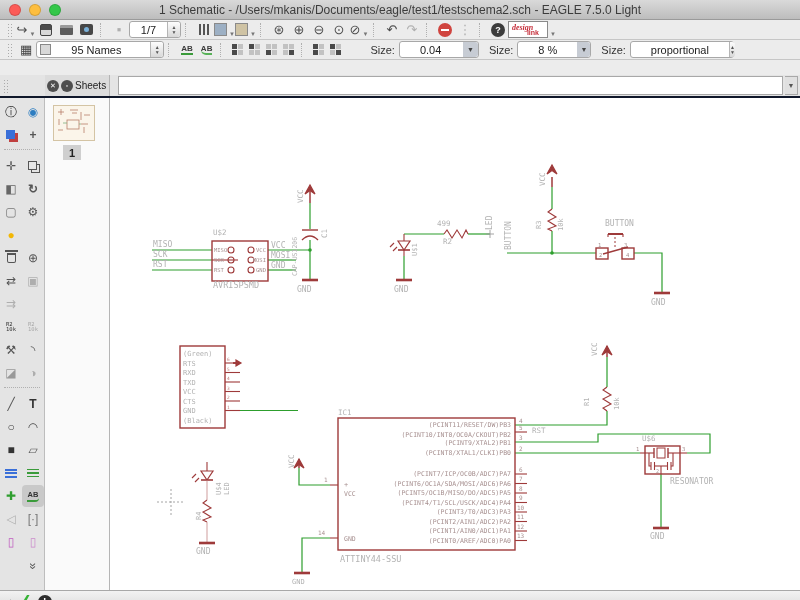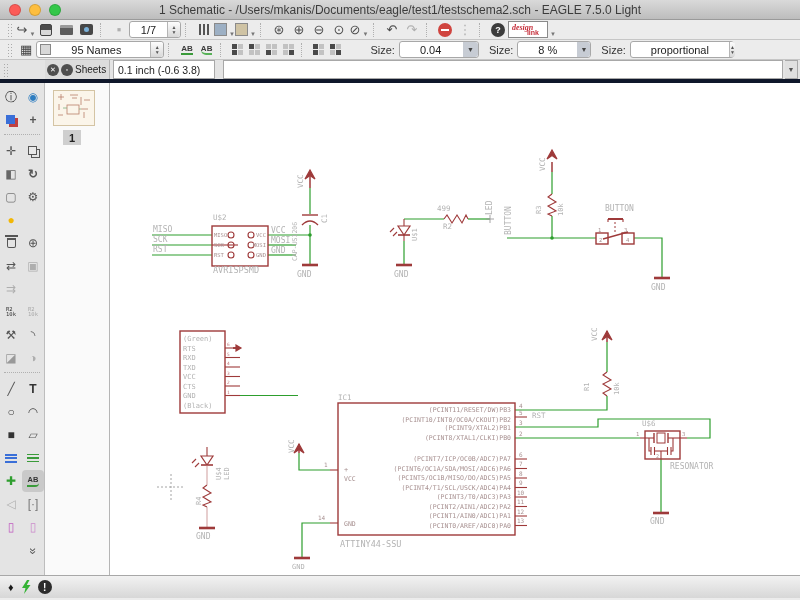--- a/index.html
+++ b/index.html
@@ -44,21 +44,21 @@
   .combo { display:flex; align-items:center; background:#fff; border:1px solid #a8a8a8; height:17px; border-radius:3px; }
   .combo .cval { padding:0 20px; font-size:11px; color:#222; flex:1; white-space:nowrap; }
   .combo .darr { width:15px; height:100%; background:#c7ccd4; color:#444; font-size:7px; display:flex; align-items:center; justify-content:center; border-radius:0 3px 3px 0; }
   .swatch { width:11px; height:11px; background:#d8d8d8; border:1px solid #888; margin-left:3px; }
   .fmt-ab { font-size:8px; font-weight:bold; color:#3a3a3a; border-bottom:2px solid #3a9b3a; margin:0 4px; line-height:1.2; }
   .dotgrid { display:grid; grid-template-columns:5px 5px; grid-template-rows:5px 5px; gap:1px; margin:0 3px; }
   .dotgrid i { display:block; } .dotgrid .on { background:#4a4a4a; } .dotgrid .off { background:#c2c2c2; }
   .grid-glyph { font-size:13px; color:#444; margin:0 4px; }
 
   
-  .cmdrow { height:23px; background:#e4e4e4; border-bottom:4px solid #0f172a; display:flex; align-items:center; }
+  .cmdrow { height:23px; background:#e4e4e4; border-bottom:2px solid #0f172a; display:flex; align-items:center;margin-top:15px; }
   .cmd-left { width:45px; align-self:stretch; border-right:0; display:flex; align-items:center; }
   .sheets-tab { width:65px; align-self:stretch; background:#dcdcdc; border-right:1px solid #b5b5b5; display:flex; align-items:center; gap:2px; padding-left:2px; }
   .tab-circle { width:12px; height:12px; border-radius:50%; background:#4f4f4f; color:#fff; font-size:7px; display:flex; align-items:center; justify-content:center; }
   .sheets-label { font-size:10px; color:#222; }
   .coordbox { width:102px; height:19px; background:#fff; border:1px solid #a8a8a8; font-size:10.5px; color:#222; display:flex; align-items:center; padding-left:4px; margin-left:3px; white-space:nowrap; }
   .cmdinput { flex:1; height:19px; margin:0 2px 0 8px; border:1px solid #a8a8a8; background:#fff; font-size:11px; padding:0 4px; font-family:"Liberation Sans",sans-serif; }
   .cmd-dd { width:13px; height:19px; background:#e0e0e0; border:1px solid #a8a8a8; border-left:0; margin-right:2px; font-size:7px; color:#555; display:flex; align-items:center; justify-content:center; }
 
   
   .main { display:flex; height:492px; }
@@ -271,21 +271,20 @@
 
 <div class="cmdrow">
   <div class="cmd-left">
       <span class="drag-dots"></span>
     </div>
   <div class="sheets-tab">
     <span class="tab-circle">✕</span>
     <span class="tab-circle">▫</span>
     <span class="sheets-label">Sheets</span>
   </div>
-  <div class="coordbox">0.1 inch (-0.6 3.8)</div>
   <input class="cmdinput" value="" style="">
   <span class="cmd-dd">▼</span>
 </div>
 
 <div class="main">
   <div class="palette" id="palette">
       <div class="prow">
         <div class="pcell">
           <span class="glyph-c" style="color: rgb(51, 51, 51);">ⓘ</span>
         </div>

